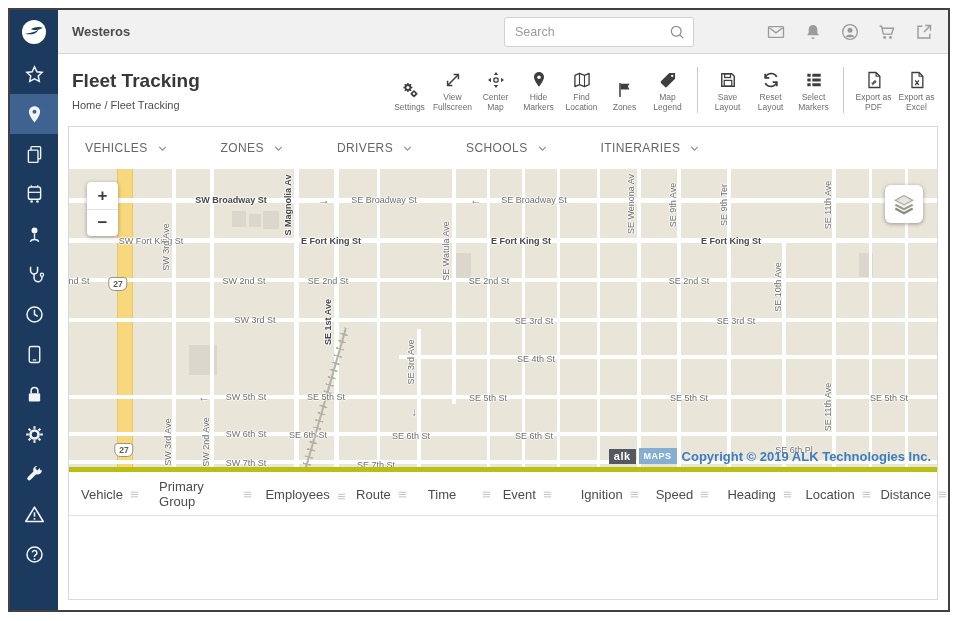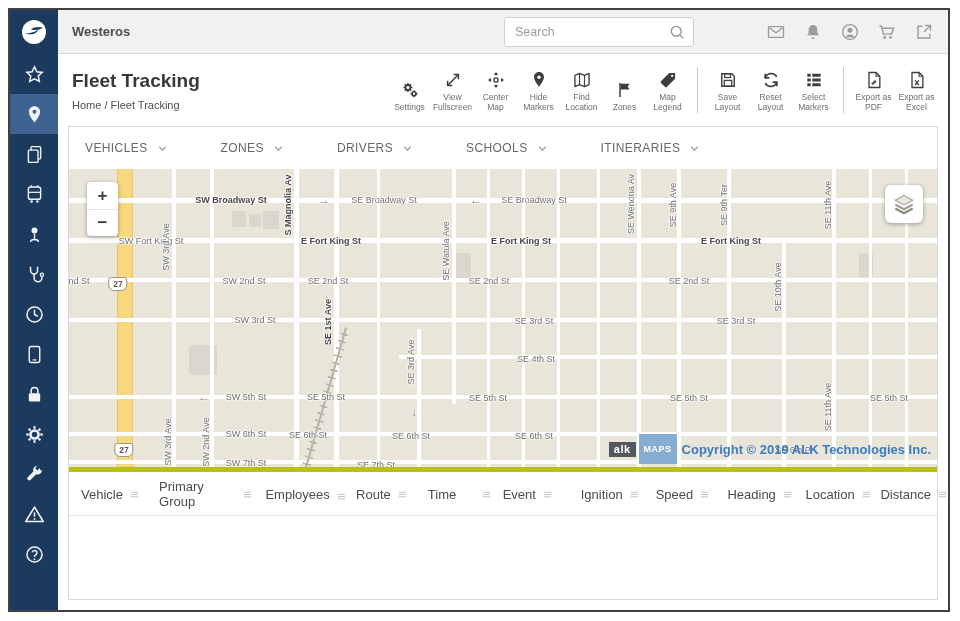--- a/index.html
+++ b/index.html
@@ -51,21 +51,21 @@
   .mlabel.r{transform:translate(-50%,-50%) rotate(-90deg);}
   .mlabel.a{font-size:12px;color:#808080;}
   .shield{position:absolute;transform:translate(-50%,-50%);background:#fffef8;border:1.5px solid #98948c;border-radius:3px 3px 6px 6px;font-size:8.5px;font-weight:bold;color:#5a5a5a;padding:0 4px;line-height:12px;z-index:3;}
   .zoomctl{position:absolute;left:18px;top:13px;width:31px;background:#fff;border-radius:4px;box-shadow:0 1px 4px rgba(0,0,0,.35);z-index:5;overflow:hidden;}
   .zbtn{height:27px;display:flex;align-items:center;justify-content:center;font-size:17px;font-weight:bold;color:#3d3d3d;cursor:pointer;}
   .zbtn + .zbtn{border-top:1px solid #e2e2e2;}
   .layers{position:absolute;right:14px;top:16px;width:38px;height:38px;background:#fff;border-radius:6px;box-shadow:0 1px 4px rgba(0,0,0,.35);display:flex;align-items:center;justify-content:center;z-index:5;cursor:pointer;}
   .layers svg{width:26px;height:26px;}
   .attrib{position:absolute;right:6px;bottom:3px;display:flex;align-items:center;z-index:5;}
   .alkbox{background:#55585d;color:#fff;font-size:11px;font-weight:bold;padding:1px 5px 2px;letter-spacing:.5px;}
-  .mapsbox{background:#85aed2;color:#fff;font-size:9px;font-weight:bold;padding:10px 5px;margin-left:3px;letter-spacing:.5px;}
+  .mapsbox{background:#85aed2;color:#fff;font-size:9px;font-weight:bold;padding:3px 5px;margin-left:3px;letter-spacing:.5px;}
   .copytxt{color:#3b7dc0;font-size:13px;font-weight:bold;margin-left:5px;}
   .olive{height:5px;background:#b9c011;flex:none;}
   
   .thead{display:flex;align-items:center;border-bottom:1px solid #e2e2e2;padding:7px 0 6px;flex:none;}
   .th{display:flex;align-items:center;gap:6px;padding-left:12px;font-size:13px;color:#4c4c4c;cursor:pointer;min-width:0;}
   .th svg{width:11px;height:11px;color:#c4c4c4;flex:none;}
   .tbody{flex:1;background:#fff;}
 </style>
 </head>
 <body>

